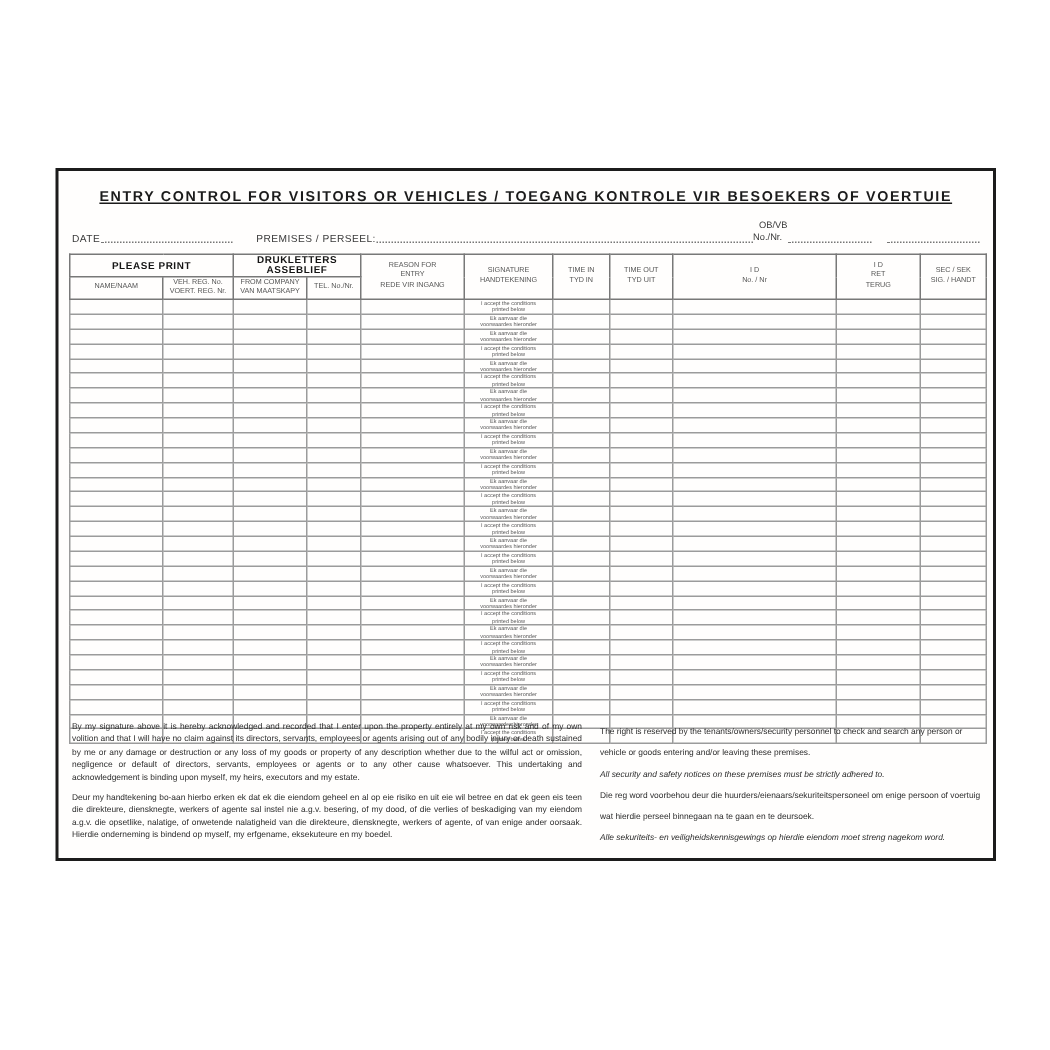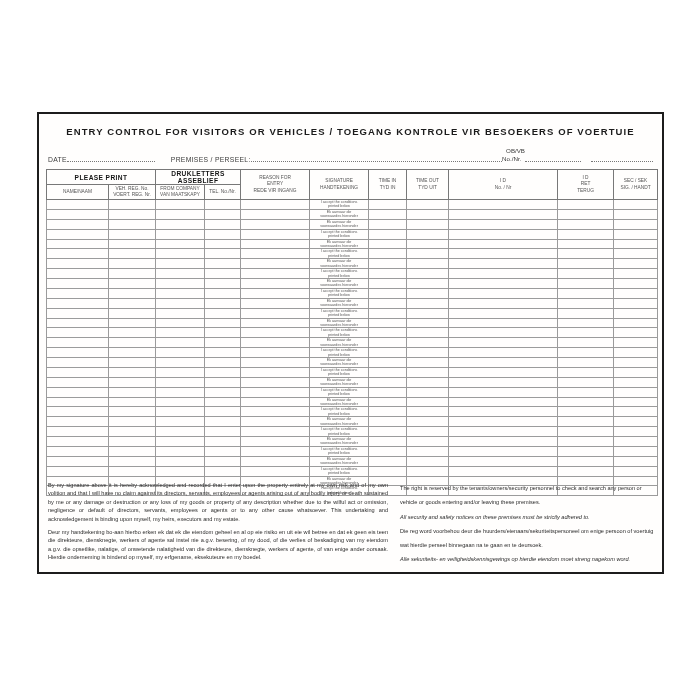--- a/index.html
+++ b/index.html
@@ -16,20 +16,21 @@
     background:#fffefd;
     border:2px solid #1c1c1c;
   }
   .title {
     margin-top:12px;
     text-align:center;
     font-size:9.5px; font-weight:bold;
     letter-spacing:1.1px;
     color:#1b1b1b;
     white-space:nowrap;
+    text-decoration:underline;
   }
   .meta-row {
     display:flex; align-items:flex-end;
     margin:11px 9px 0 9px;
     font-size:6.8px; color:#3a3a3a;
     height:15px;
   }
   .meta-label { white-space:nowrap; letter-spacing:0.3px; }
   .dots {
     border-bottom:1px dotted #767676;

